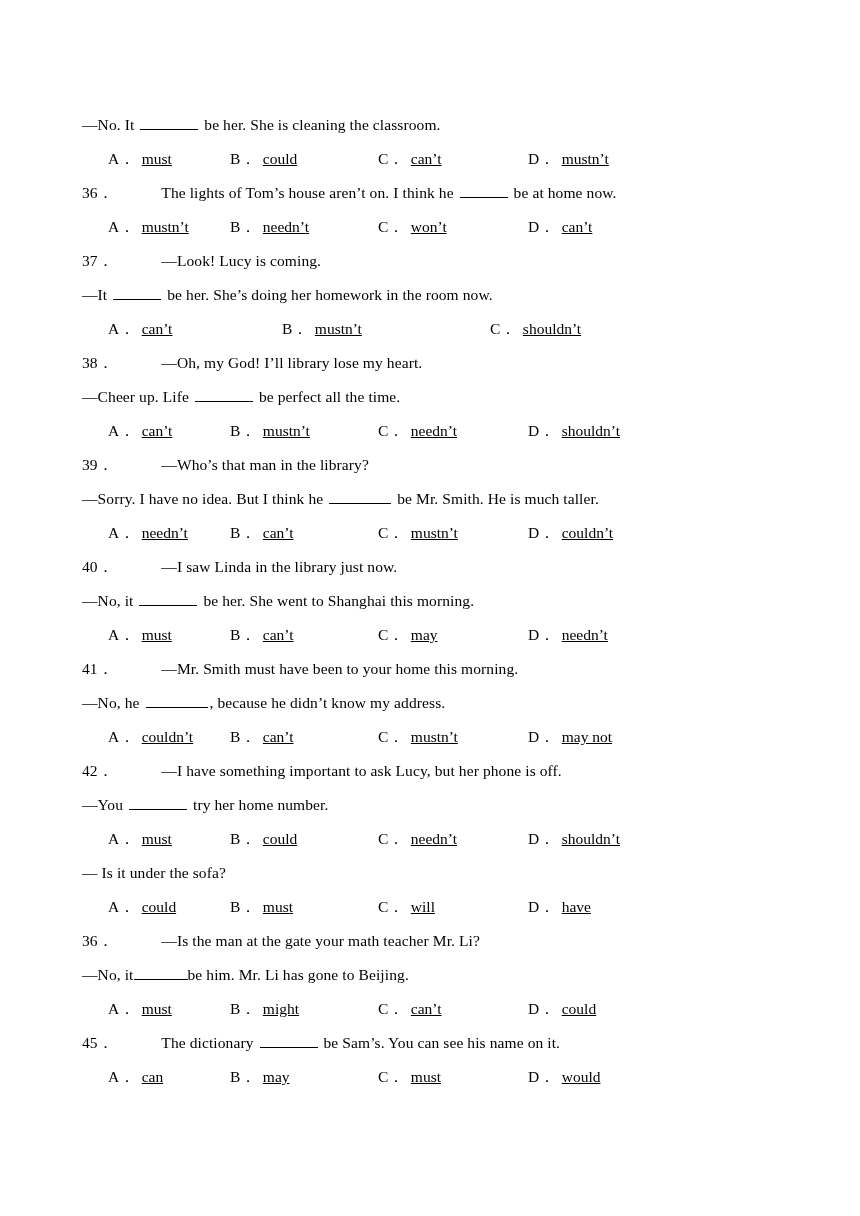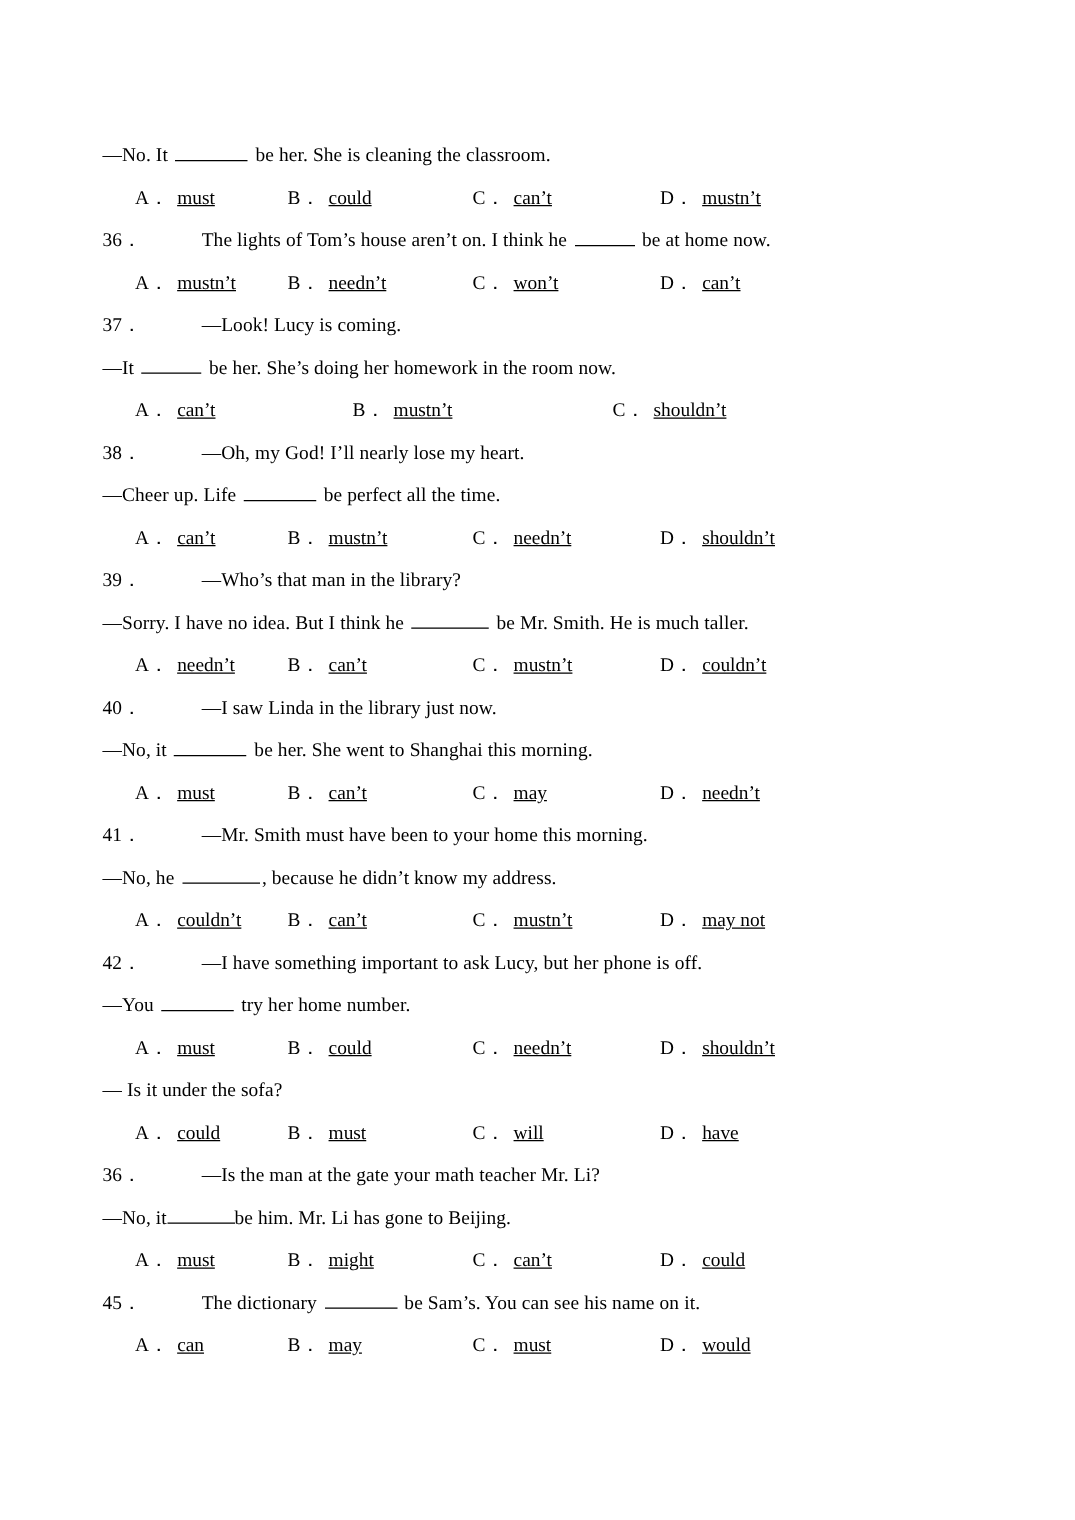--- a/index.html
+++ b/index.html
@@ -131,21 +131,21 @@
         <div class="line reply"><span class="qtext"><span>—It </span><span class="blank w2"></span><span> be her. She’s doing her homework in the room now.</span></span></div>
         <div class="opts cols3">
           <span class="opt c0"><span class="lab">A．</span><span class="val">can’t</span></span>
           <span class="opt c1"><span class="lab">B．</span><span class="val">mustn’t</span></span>
           <span class="opt c2"><span class="lab">C．</span><span class="val">shouldn’t</span></span>
         </div>
       </div>
       <div class="qblock">
         <div class="line stem">
           <span class="qnum">38．</span>
-          <span class="qtext"><span>—Oh, my God! I’ll nearly lose my heart.</span></span>
+          <span class="qtext"><span>—Oh, my God! I’ll library lose my heart.</span></span>
         </div>
         <div class="line reply"><span class="qtext"><span>—Cheer up. Life </span><span class="blank w1"></span><span> be perfect all the time.</span></span></div>
         <div class="opts cols4">
           <span class="opt c0"><span class="lab">A．</span><span class="val">can’t</span></span>
           <span class="opt c1"><span class="lab">B．</span><span class="val">mustn’t</span></span>
           <span class="opt c2"><span class="lab">C．</span><span class="val">needn’t</span></span>
           <span class="opt c3"><span class="lab">D．</span><span class="val">shouldn’t</span></span>
         </div>
       </div>
       <div class="qblock">

